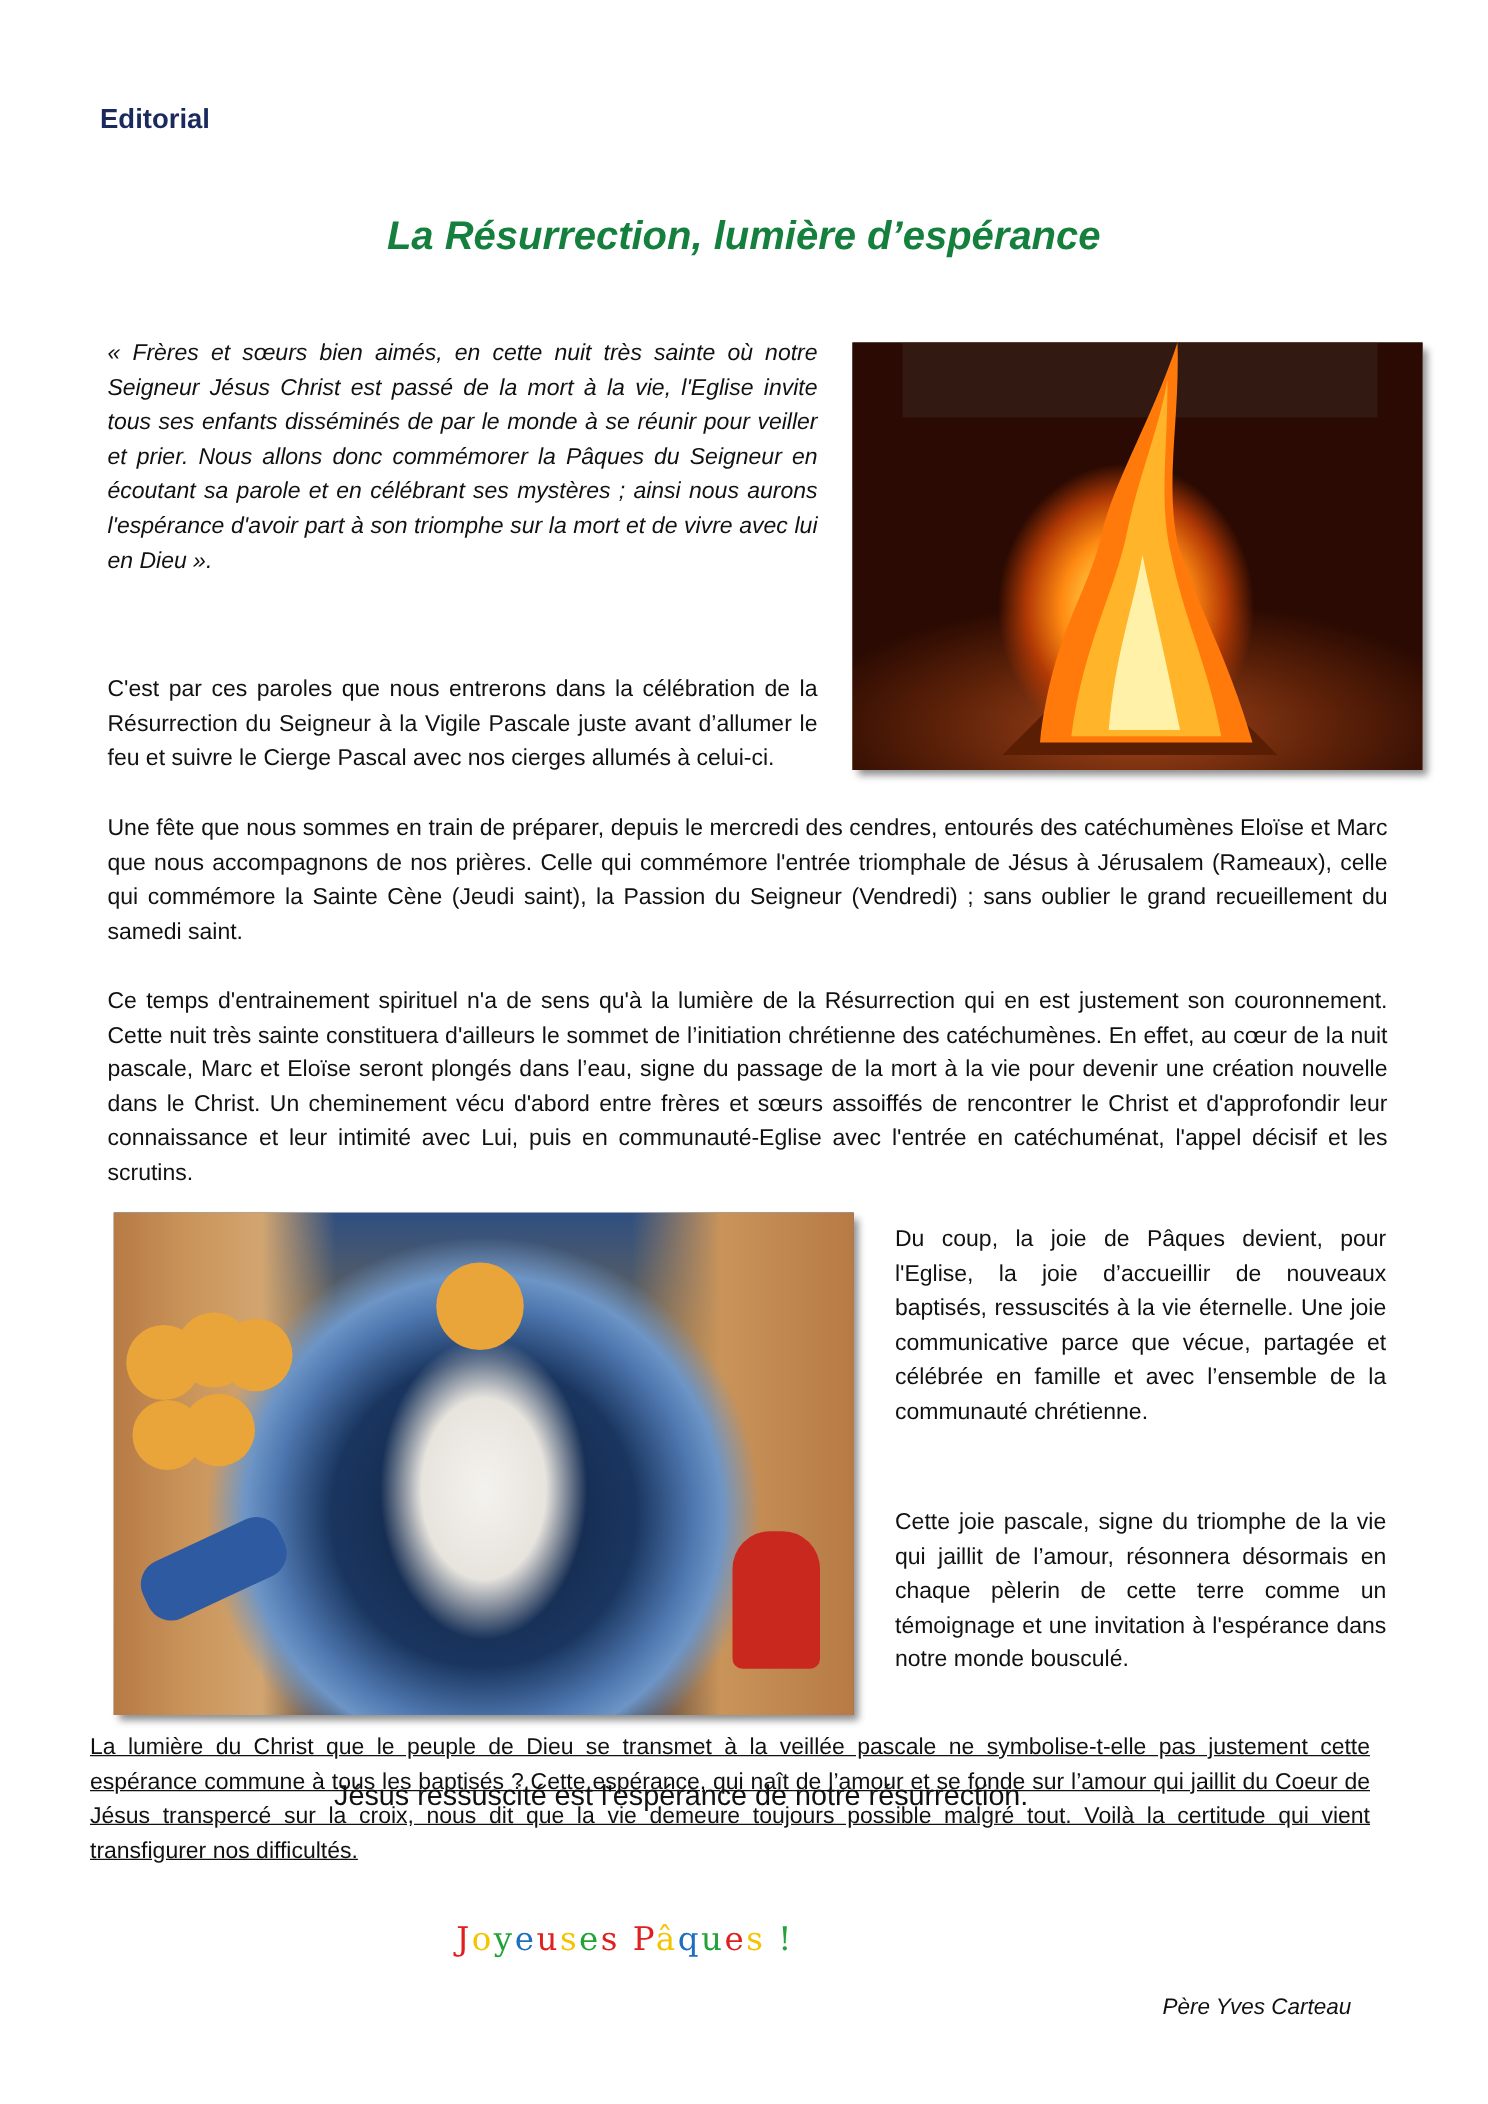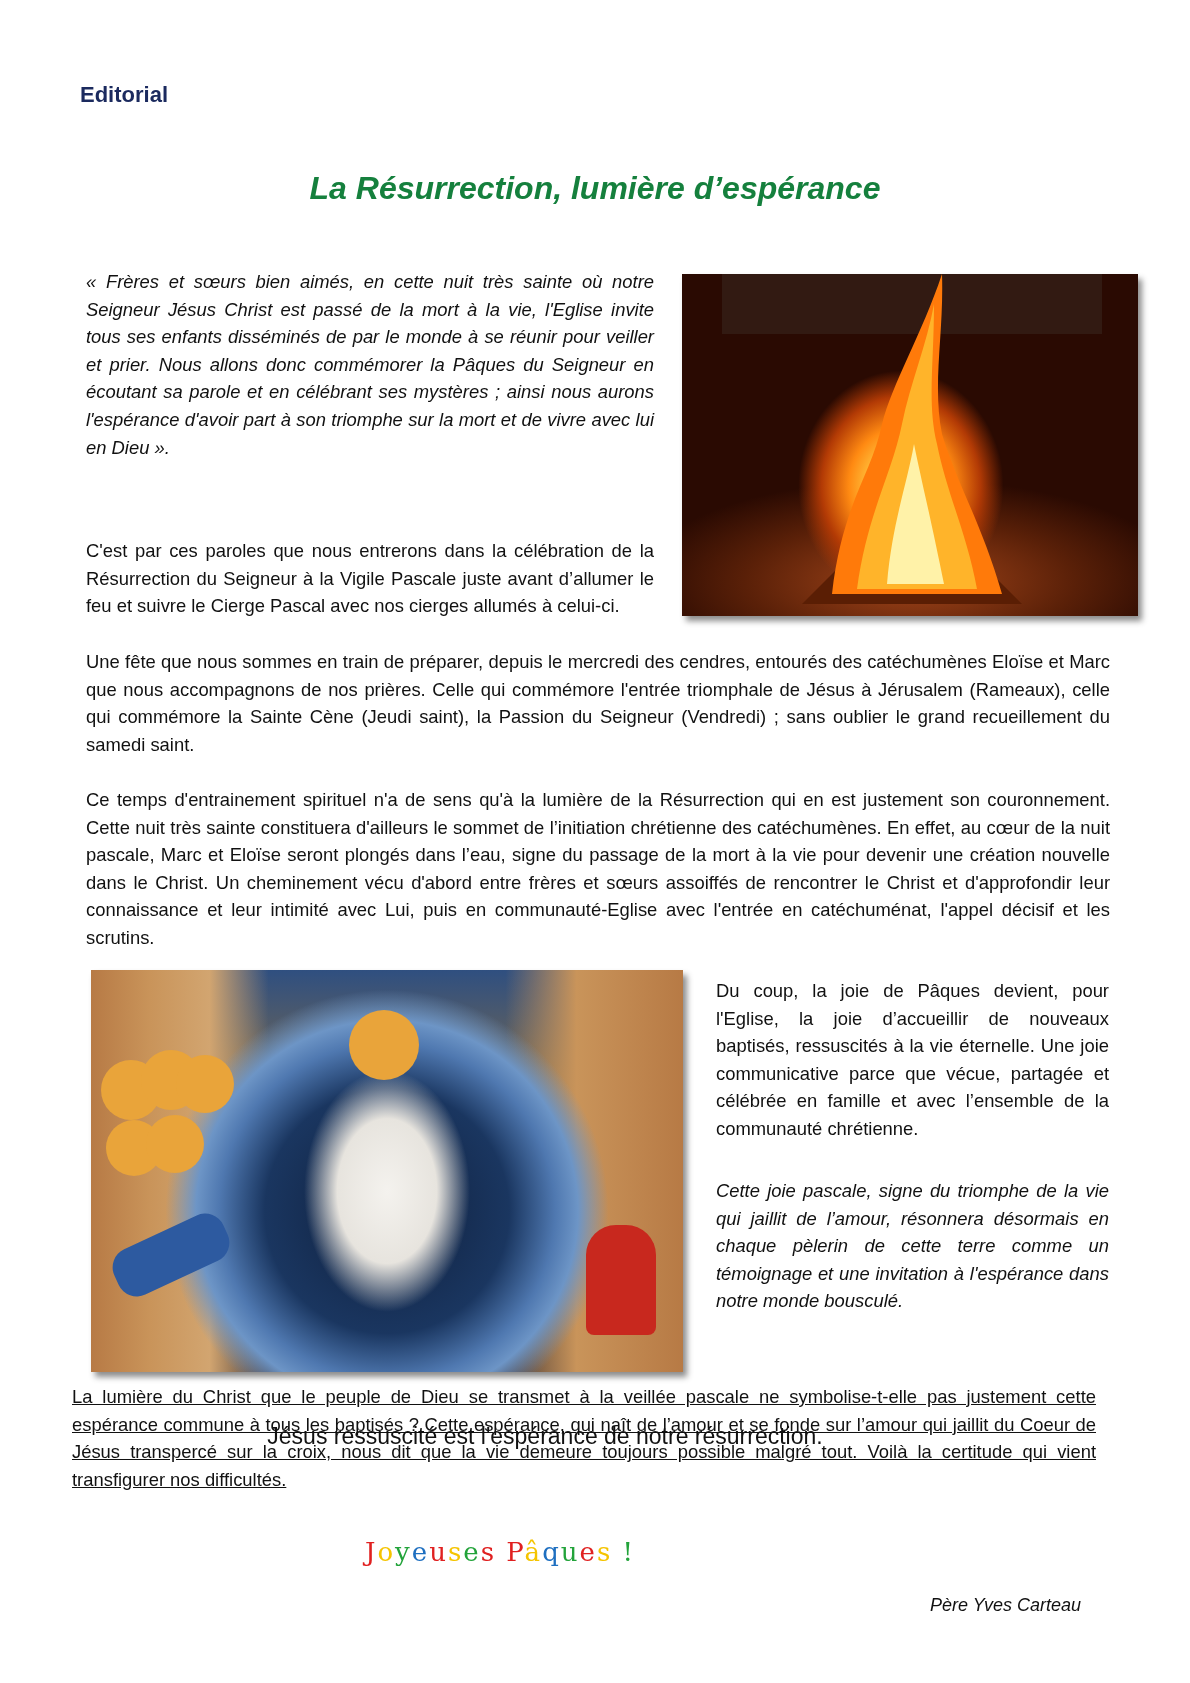--- a/index.html
+++ b/index.html
@@ -9,21 +9,21 @@
   #section-label { left:80px; top:82px; font-size:22px; font-weight:bold; color:#1b2a5e; }
   #title { left:0; width:1190px; top:170px; text-align:center; font-size:32px;
            font-weight:bold; font-style:italic; color:#15803d; }
   .para { font-size:18.4px; line-height:27.6px; text-align:justify; margin:0; }
   .para.last { text-align-last:left; }
   #quote { left:86px; top:268px; width:568px; font-style:italic; }
   #p1 { left:86px; top:517px; width:568px;margin-top:20px; }
   #p2 { left:86px; top:648px; width:1024px; }
   #p3 { left:86px; top:786px; width:1024px; }
   #p4 { left:716px; top:977px; width:393px; }
-  #p5 { left:716px; top:1177px; width:393px;font-style:italic; }
+  #p5 { left:716px; top:1203px; width:393px; }
   #p6 { left:72px; top:1383px; width:1024px;text-decoration:underline; }
   #closing { left:0; width:1090px; top:1423px; text-align:center; font-size:23px; }
   #joyeuses { left:365px; top:1537px; font-size:26px; font-weight:normal;
               font-family:"DejaVu Serif", serif; letter-spacing:2px; }
   #signature { left:930px; top:1548px; font-size:18px; font-style:italic;margin-top:47px; }
 
   #fire { left:682px; top:274px; width:456px; height:342px;
           box-shadow:4px 5px 6px rgba(0,0,0,0.45); overflow:hidden;
           background: radial-gradient(ellipse 30% 45% at 48% 62%, #fff7c0 0%, #ffd24a 18%, #ff8a12 38%, #b23a05 58%, rgba(60,15,0,0) 75%),
                       radial-gradient(ellipse 60% 30% at 50% 90%, #a4461a 0%, #5a2008 60%, #2a0a02 100%),

